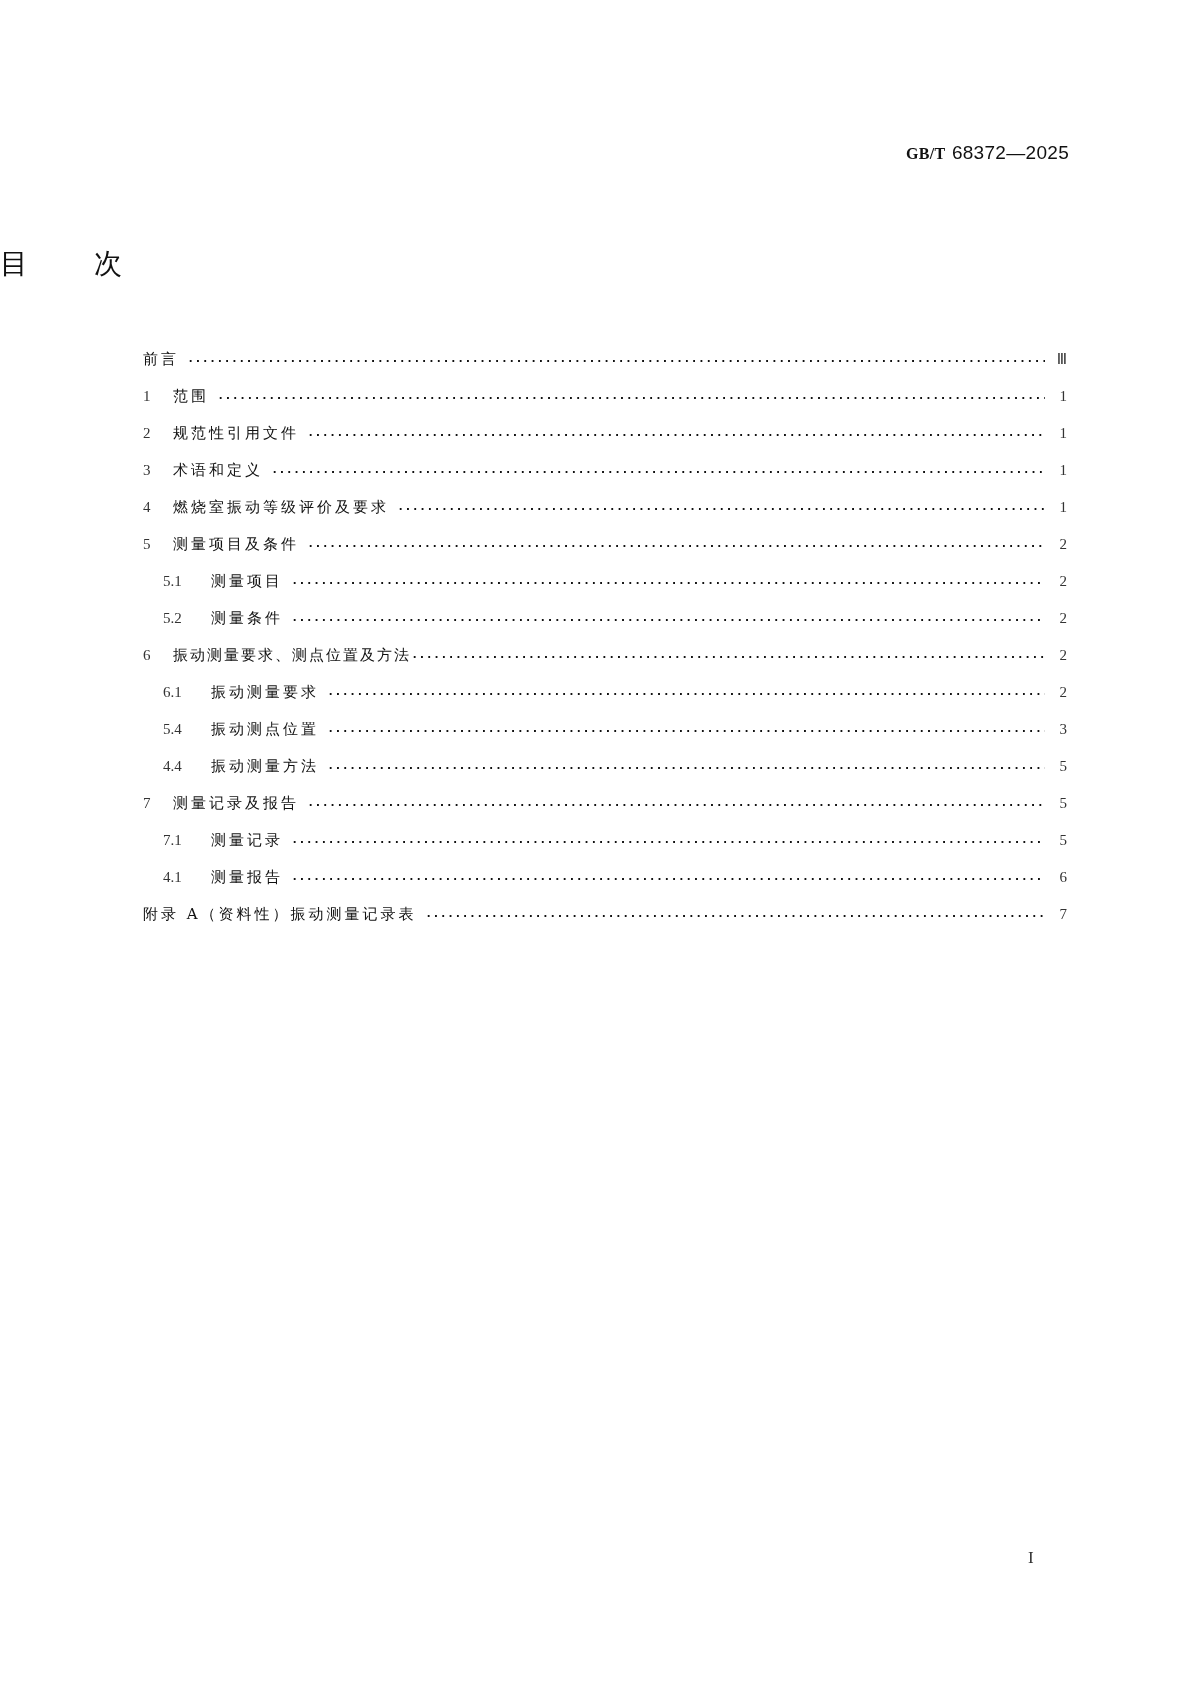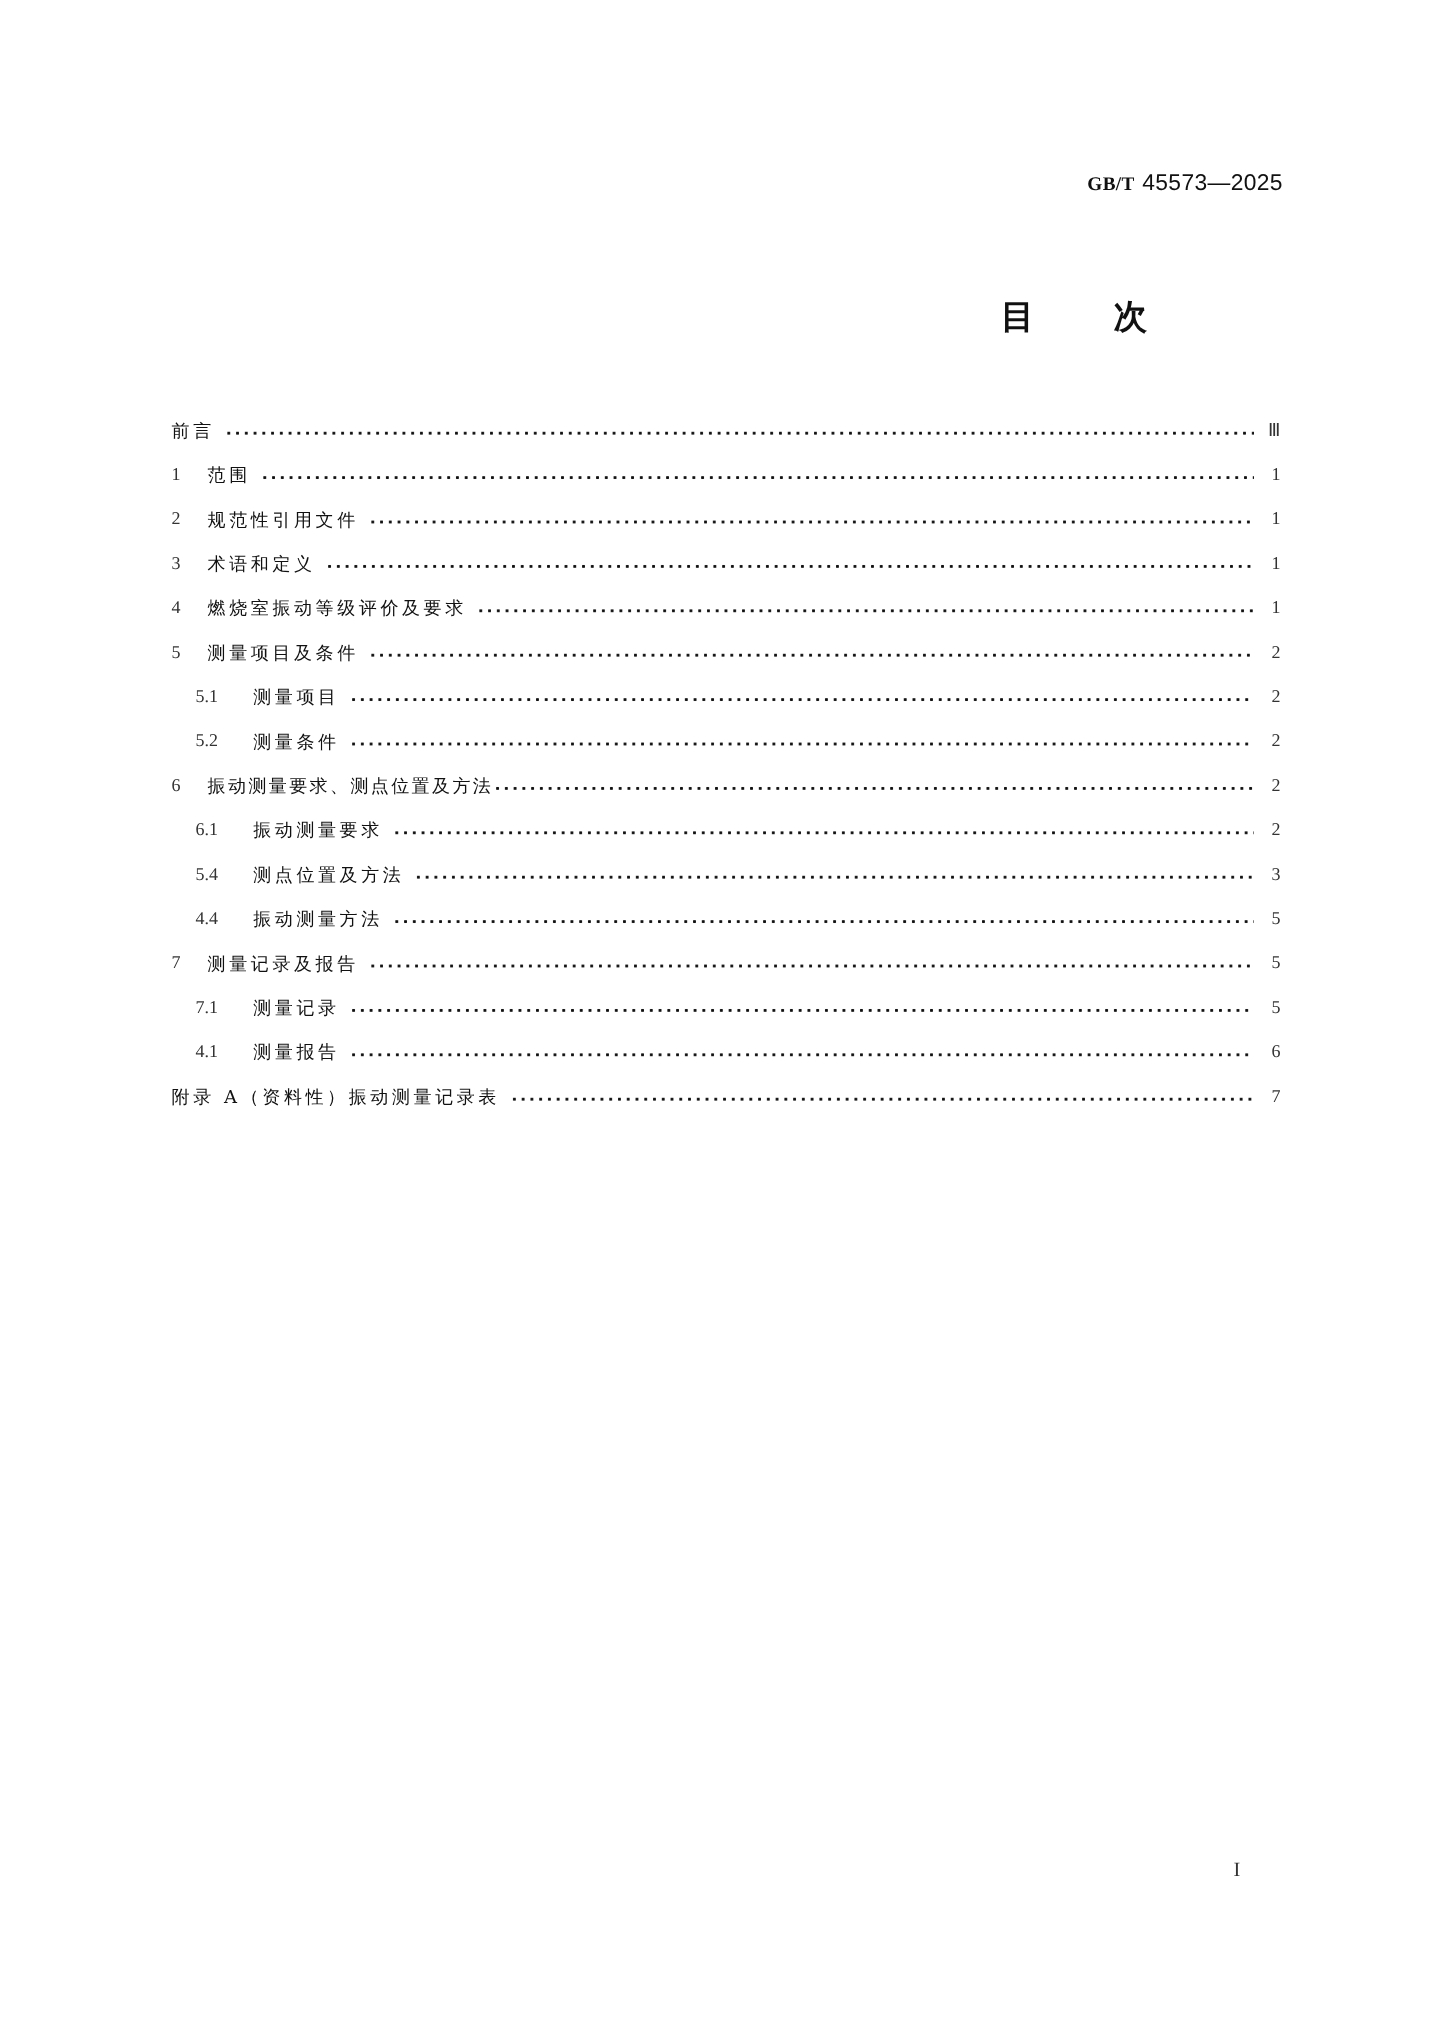--- a/index.html
+++ b/index.html
@@ -1,42 +1,42 @@
 <!DOCTYPE html>
 <html><head>
 <meta charset="utf-8">
 <style>
   html, body { margin:0; padding:0; background:#ffffff; }
   body { width:1191px; height:1685px; position:relative; overflow:hidden;
          font-family:"DejaVu Serif", "Liberation Serif", serif; color:#111; }
   .header-code { position:absolute; top:141px; right:122px; font-size:19px; letter-spacing:0.3px; }
   .header-code .gb { font-family:"Liberation Serif", serif; font-weight:bold; font-size:16px; }
   .header-code .num { font-family:"Liberation Sans", sans-serif; }
-  .title { position:absolute; top:245px; left:0; width:956px; text-align:right;
-           font-family:"DejaVu Sans", sans-serif; font-weight:bold; font-size:28px; }
+  .title { position:absolute; top:245px; left:0; width:956px; text-align:left;
+           font-family:"DejaVu Sans", sans-serif; font-weight:normal; font-size:28px; }
   .title span { display:inline-block; }
   .title .gap { width:66px; }
   .toc { position:absolute; top:340px; left:143px; width:924px; }
   .row { height:37px; display:flex; align-items:center; font-size:15px; line-height:30px; }
   .row.sub { padding-left:20px; }
   .row .no { display:inline-block; white-space:nowrap; font-family:"Liberation Serif", serif; color:#333; }
   .row .lbl { white-space:nowrap; letter-spacing:3px; }
   .row .lbl.tight { letter-spacing:2px; }
   .row .leader { flex:1; margin:0 8px; height:4px; align-self:center; margin-top:4px;
                  background-image:radial-gradient(circle, #111 1.1px, transparent 1.4px);
                  background-size:7.3px 4px; background-repeat:repeat-x; background-position:left center; }
   .row .pg { min-width:14px; text-align:right; font-family:"Liberation Serif", serif; color:#333; }
   .footer-pg { position:absolute; top:1548px; left:1028px; font-size:17px; font-family:"Liberation Serif", serif; color:#333; }
 </style>
 </head>
 <body>
 
 <div class="header-code">
   <span class="gb">GB/T</span>
-  <span class="num">45573—2025</span>
+  <span class="num">68372—2025</span>
 </div>
 
 <div class="title">
   <span>目</span><span class="gap"></span><span>次</span>
 </div>
 
 <div class="toc">
   <div class="row">
     <span class="lbl">前言</span>
     <span class="leader"></span>
@@ -91,21 +91,21 @@
     <span class="pg">2</span>
   </div>
   <div class="row sub">
     <span class="no" style="width:48px">6.1</span>
     <span class="lbl">振动测量要求</span>
     <span class="leader"></span>
     <span class="pg">2</span>
   </div>
   <div class="row sub">
     <span class="no" style="width:48px">5.4</span>
-    <span class="lbl">测点位置及方法</span>
+    <span class="lbl">振动测点位置</span>
     <span class="leader"></span>
     <span class="pg">3</span>
   </div>
   <div class="row sub">
     <span class="no" style="width:48px">4.4</span>
     <span class="lbl">振动测量方法</span>
     <span class="leader"></span>
     <span class="pg">5</span>
   </div>
   <div class="row">

